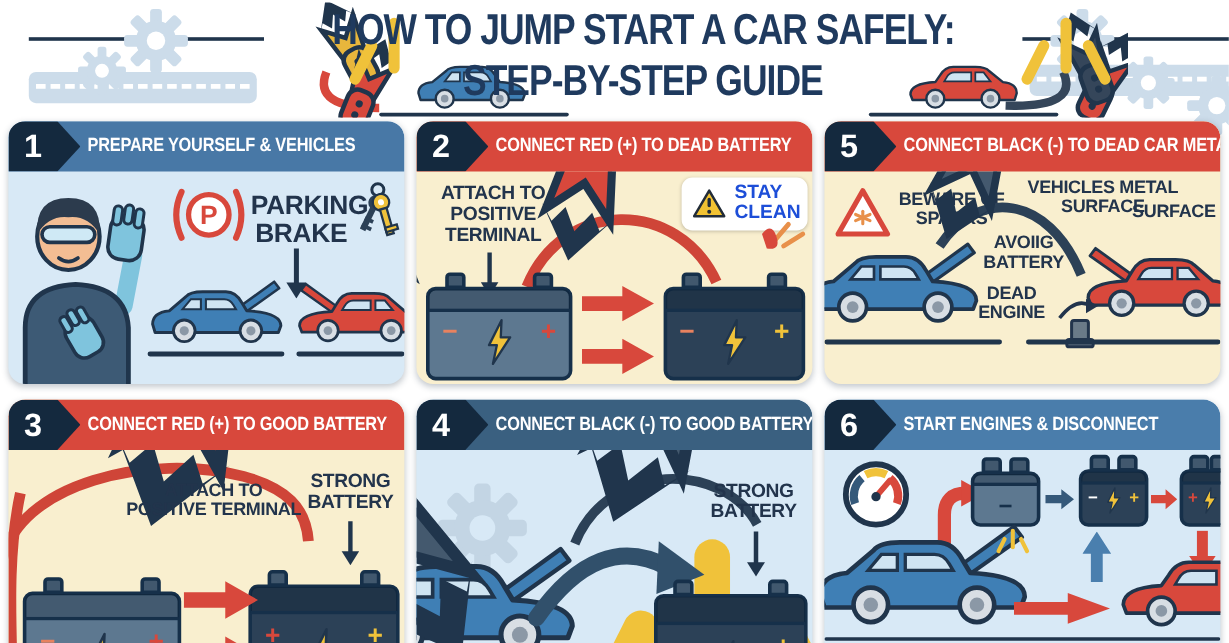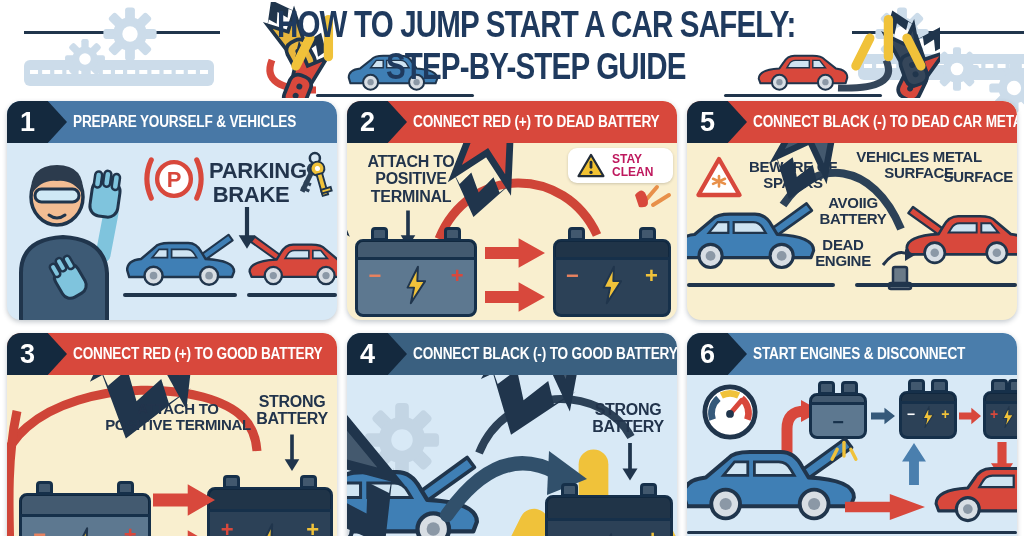--- a/index.html
+++ b/index.html
@@ -257,21 +257,21 @@
     <h2 class="ptitle">CONNECT RED (+) TO DEAD BATTERY</h2>
     <div class="pbody">
       <div class="lbl" style="left:4px;top:10px;width:120px;font-size:16px">ATTACH TO POSITIVE TERMINAL</div>
       <svg class="abs" style="left:52px;top:66px;width:18px;height:38px;color:#20354c">
           <use href="#darr"></use>
         </svg>
       <div class="stayclean" style="right:4px;top:5px">
         <svg style="width:28px;height:25px">
             <use href="#warn"></use>
           </svg>
-        <div style="color:#be185d;font-weight:bold;font-size:12px;width:52px;line-height:1.05">STAY CLEAN</div>
+        <div style="color:#1d4ed8;font-weight:bold;font-size:16px;width:52px;line-height:1.05">STAY CLEAN</div>
       </div>
 
       <svg class="abs" style="left:0;top:0;width:330px;height:176px">
         <path d="M92 96 C 122 22, 218 22, 250 92" stroke="#cf4538" stroke-width="9" fill="none"></path>
         <use href="#clamp" transform="translate(72,50) scale(0.85) rotate(168 22 33)" style="color:#d8483c"></use>
         <use href="#clamp" transform="translate(232,46) scale(0.85) rotate(192 22 33)" style="color:#d8483c"></use>
         <path d="M298 58 L310 44 M306 62 L322 52" stroke="#e8904a" stroke-width="4" stroke-linecap="round"></path>
         <path d="M288 52 Q296 42 300 54 Q304 66 292 64 Z" fill="#d8483c"></path>
       </svg>
 

